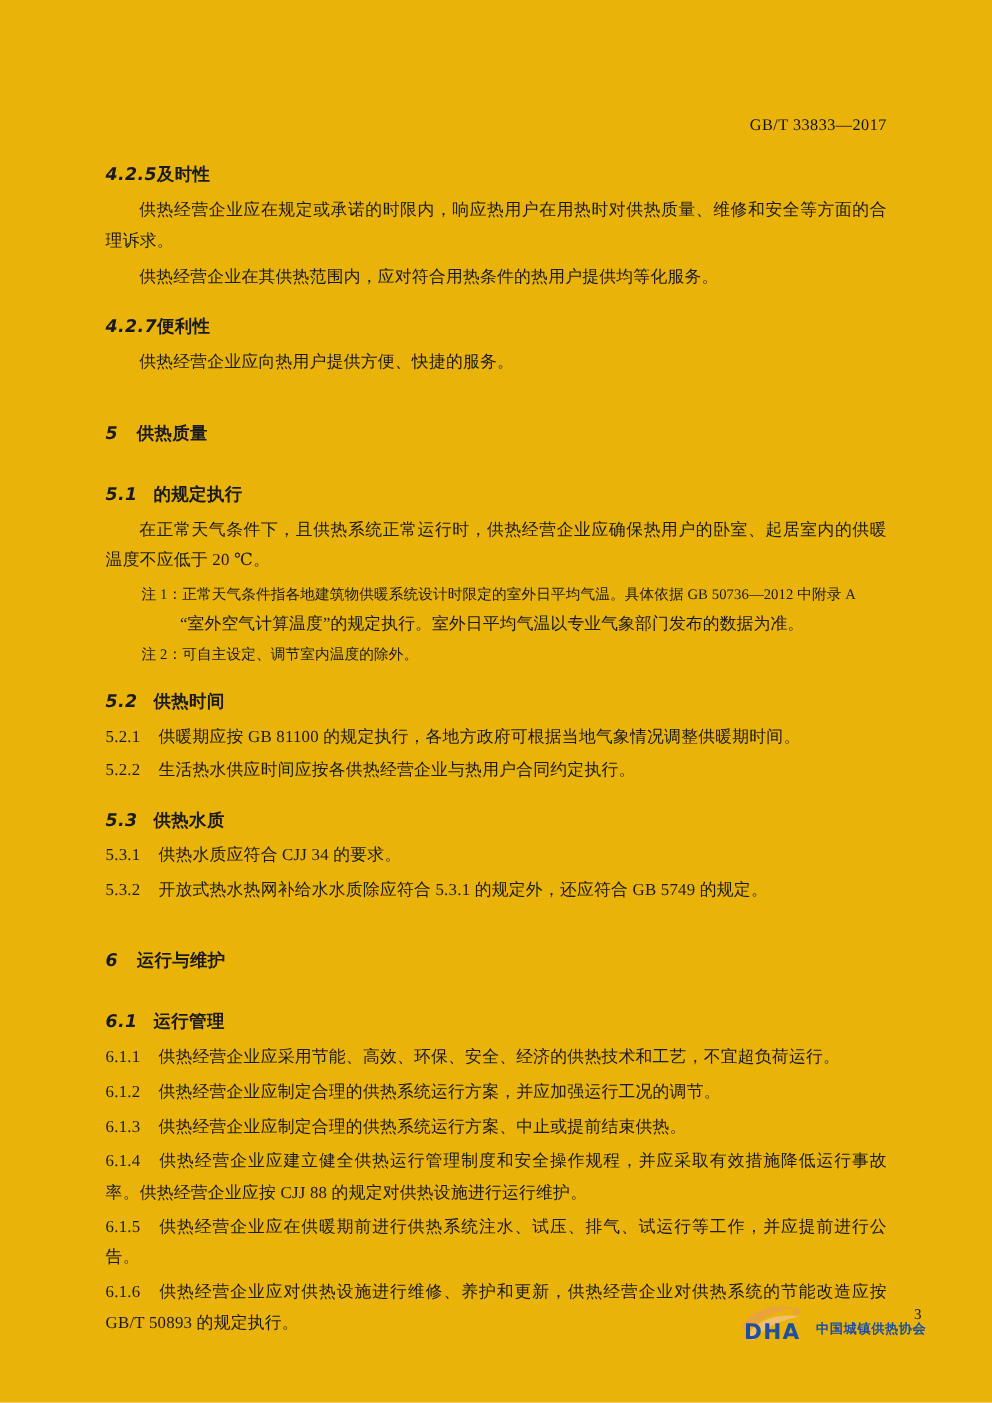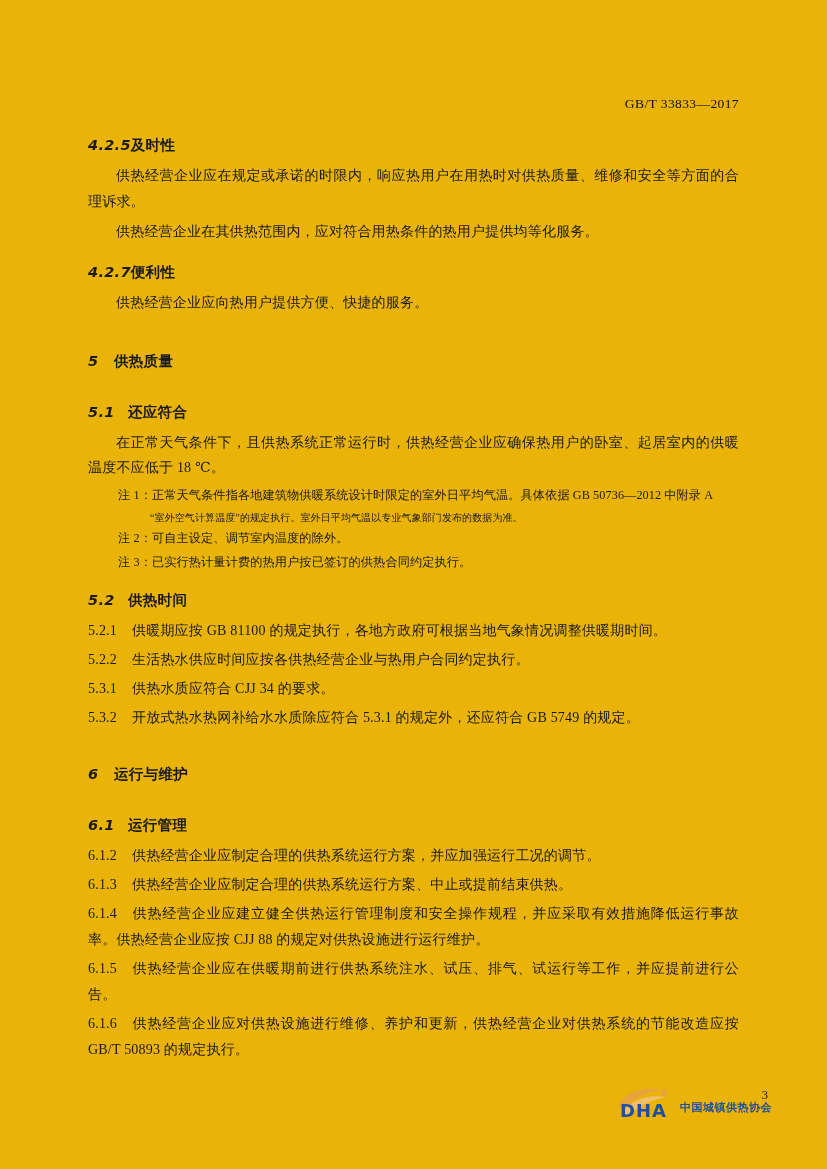--- a/index.html
+++ b/index.html
@@ -78,21 +78,21 @@
     font-size: 12.2px;
     line-height: 1.75;
     margin: 2px 0 2px 30px;
     text-align: justify;
     letter-spacing: 0.1px;
   }
   .note .nlabel {
     display: inline;
   }
   .note-cont {
-    font-size: 10px;
+    font-size: 14px;
     line-height: 1.75;
     margin: 0 0 2px 62px;
     text-align: justify;
     letter-spacing: 0.1px;
   }
   .spacer-lg { height: 14px; }
   .spacer-sm { height: 6px; }
 
   .page-number {
     position: absolute;
@@ -155,66 +155,69 @@
 
     <div class="spacer-lg"></div>
 
     <div class="sec-title lvl1">
       <span class="num">5</span><span>供热质量</span>
     </div>
 
     <div class="spacer-sm"></div>
 
     <div class="sec-title">
-      <span class="num">5.1</span><span>还应符合</span>
-    </div>
-    <div class="para indent">在正常天气条件下，且供热系统正常运行时，供热经营企业应确保热用户的卧室、起居室内的供暖温度不应低于 18 ℃。</div>
+      <span class="num">5.1</span><span>的规定执行</span>
+    </div>
+    <div class="para indent">在正常天气条件下，且供热系统正常运行时，供热经营企业应确保热用户的卧室、起居室内的供暖温度不应低于 20 ℃。</div>
 
     <div class="note">
       <span class="nlabel">注 1：</span><span>正常天气条件指各地建筑物供暖系统设计时限定的室外日平均气温。具体依据 GB 50736—2012 中附录 A</span>
     </div>
     <div class="note-cont">“室外空气计算温度”的规定执行。室外日平均气温以专业气象部门发布的数据为准。</div>
 
     <div class="note">
       <span class="nlabel">注 2：</span><span>可自主设定、调节室内温度的除外。</span>
     </div>
 
-    <div class="note">
-      <span class="nlabel">注 3：</span><span>已实行热计量计费的热用户按已签订的供热合同约定执行。</span>
-    </div>
 
     <div class="sec-title">
       <span class="num">5.2</span><span>供热时间</span>
     </div>
     <div class="numpara">
       <span class="n">5.2.1</span><span class="body">供暖期应按 GB 81100 的规定执行，各地方政府可根据当地气象情况调整供暖期时间。</span>
     </div>
     <div class="numpara">
       <span class="n">5.2.2</span><span class="body">生活热水供应时间应按各供热经营企业与热用户合同约定执行。</span>
     </div>
 
+    <div class="sec-title">
+      <span class="num">5.3</span><span>供热水质</span>
+    </div>
     <div class="numpara">
       <span class="n">5.3.1</span><span class="body">供热水质应符合 CJJ 34 的要求。</span>
     </div>
     <div class="numpara">
       <span class="n">5.3.2</span><span class="body">开放式热水热网补给水水质除应符合 5.3.1 的规定外，还应符合 GB 5749 的规定。</span>
     </div>
 
     <div class="spacer-lg"></div>
 
     <div class="sec-title lvl1">
       <span class="num">6</span><span>运行与维护</span>
     </div>
 
     <div class="spacer-sm"></div>
 
     <div class="sec-title">
       <span class="num">6.1</span><span>运行管理</span>
     </div>
 
+    <div class="numpara">
+      <span class="n">6.1.1</span><span class="body">供热经营企业应采用节能、高效、环保、安全、经济的供热技术和工艺，不宜超负荷运行。</span>
+    </div>
     <div class="numpara">
       <span class="n">6.1.2</span><span class="body">供热经营企业应制定合理的供热系统运行方案，并应加强运行工况的调节。</span>
     </div>
     <div class="numpara">
       <span class="n">6.1.3</span><span class="body">供热经营企业应制定合理的供热系统运行方案、中止或提前结束供热。</span>
     </div>
     <div class="numpara">
       <span class="n">6.1.4</span><span class="body">供热经营企业应建立健全供热运行管理制度和安全操作规程，并应采取有效措施降低运行事故率。供热经营企业应按 CJJ 88 的规定对供热设施进行运行维护。</span>
     </div>
     <div class="numpara">

